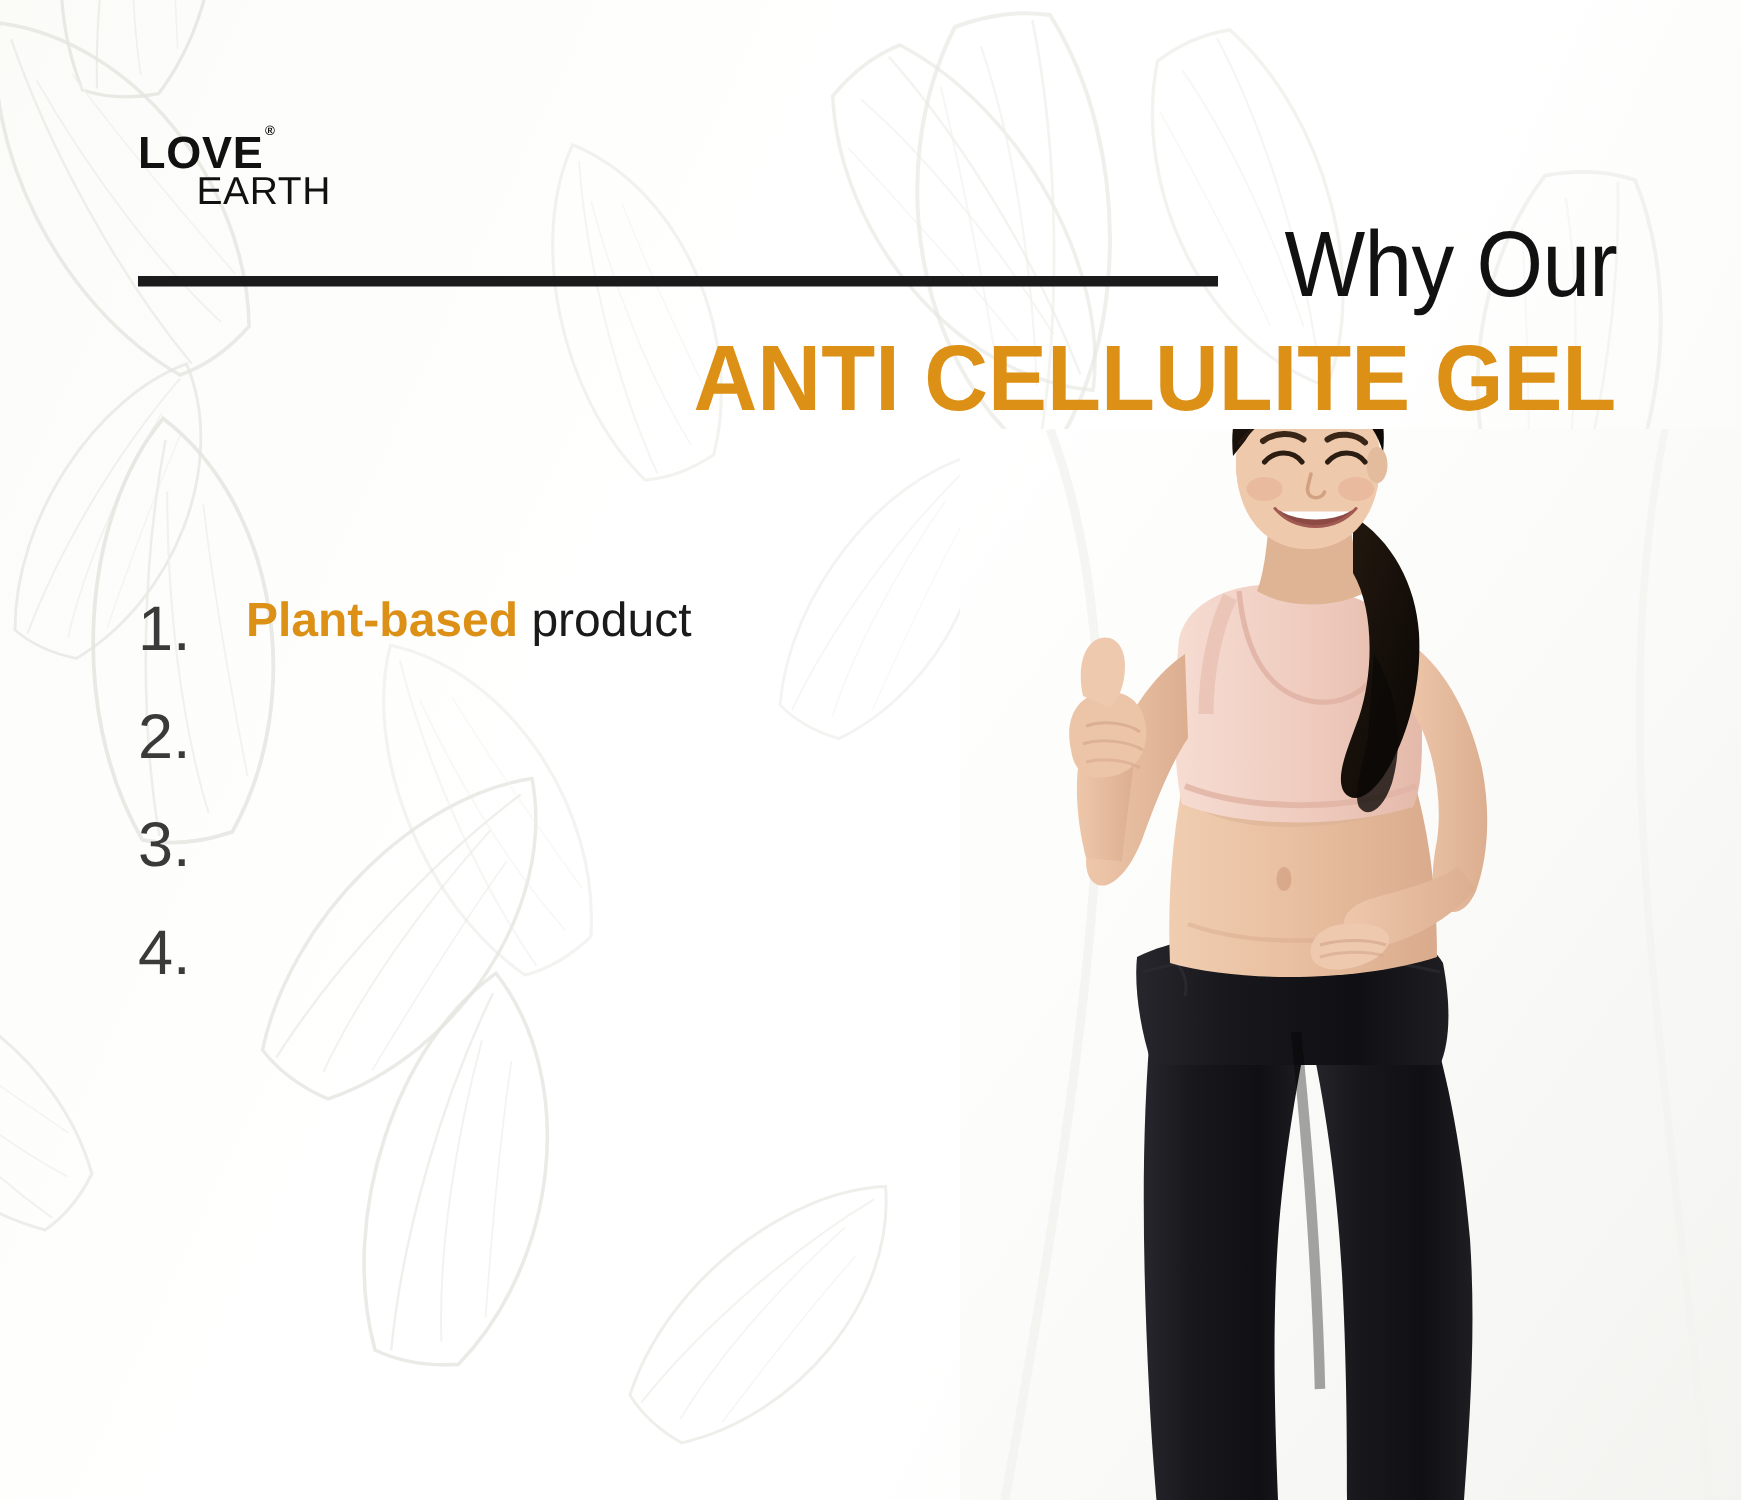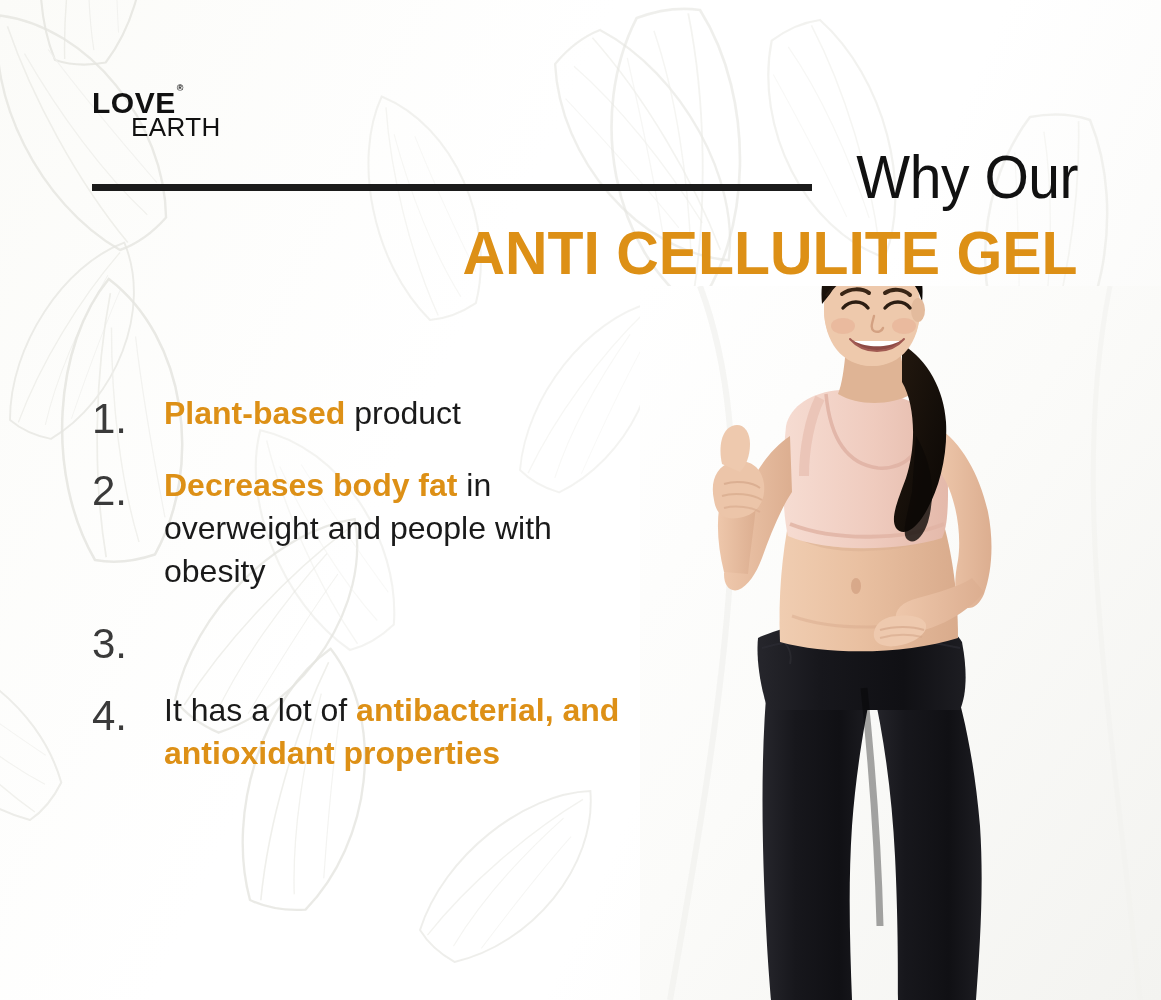--- a/index.html
+++ b/index.html
@@ -239,30 +239,28 @@
 
   <div class="benefits">
 
     <div class="benefit">
       <div class="benefit-num">1.</div>
       <div class="benefit-text"><b>Plant-based</b><span> product</span></div>
     </div>
 
     <div class="benefit">
       <div class="benefit-num">2.</div>
-      <div class="benefit-text"><b>Decreases body fat</b><span> in overweight and people with obesity</span></div>
     </div>
 
     <div class="benefit">
       <div class="benefit-num">3.</div>
     </div>
 
     <div class="benefit">
       <div class="benefit-num">4.</div>
-      <div class="benefit-text"><span>It has a lot of </span><b>antibacterial, and antioxidant properties</b></div>
     </div>
 
   </div>
 
   <div class="photo">
     <svg viewBox="0 0 521 714" preserveAspectRatio="xMidYMax meet" aria-hidden="true">
       <defs>
         <linearGradient id="bgPhoto" x1="0" y1="0" x2="1" y2="1">
           <stop offset="0%" stop-color="#ffffff"></stop>
           <stop offset="45%" stop-color="#fbfbf9"></stop>

